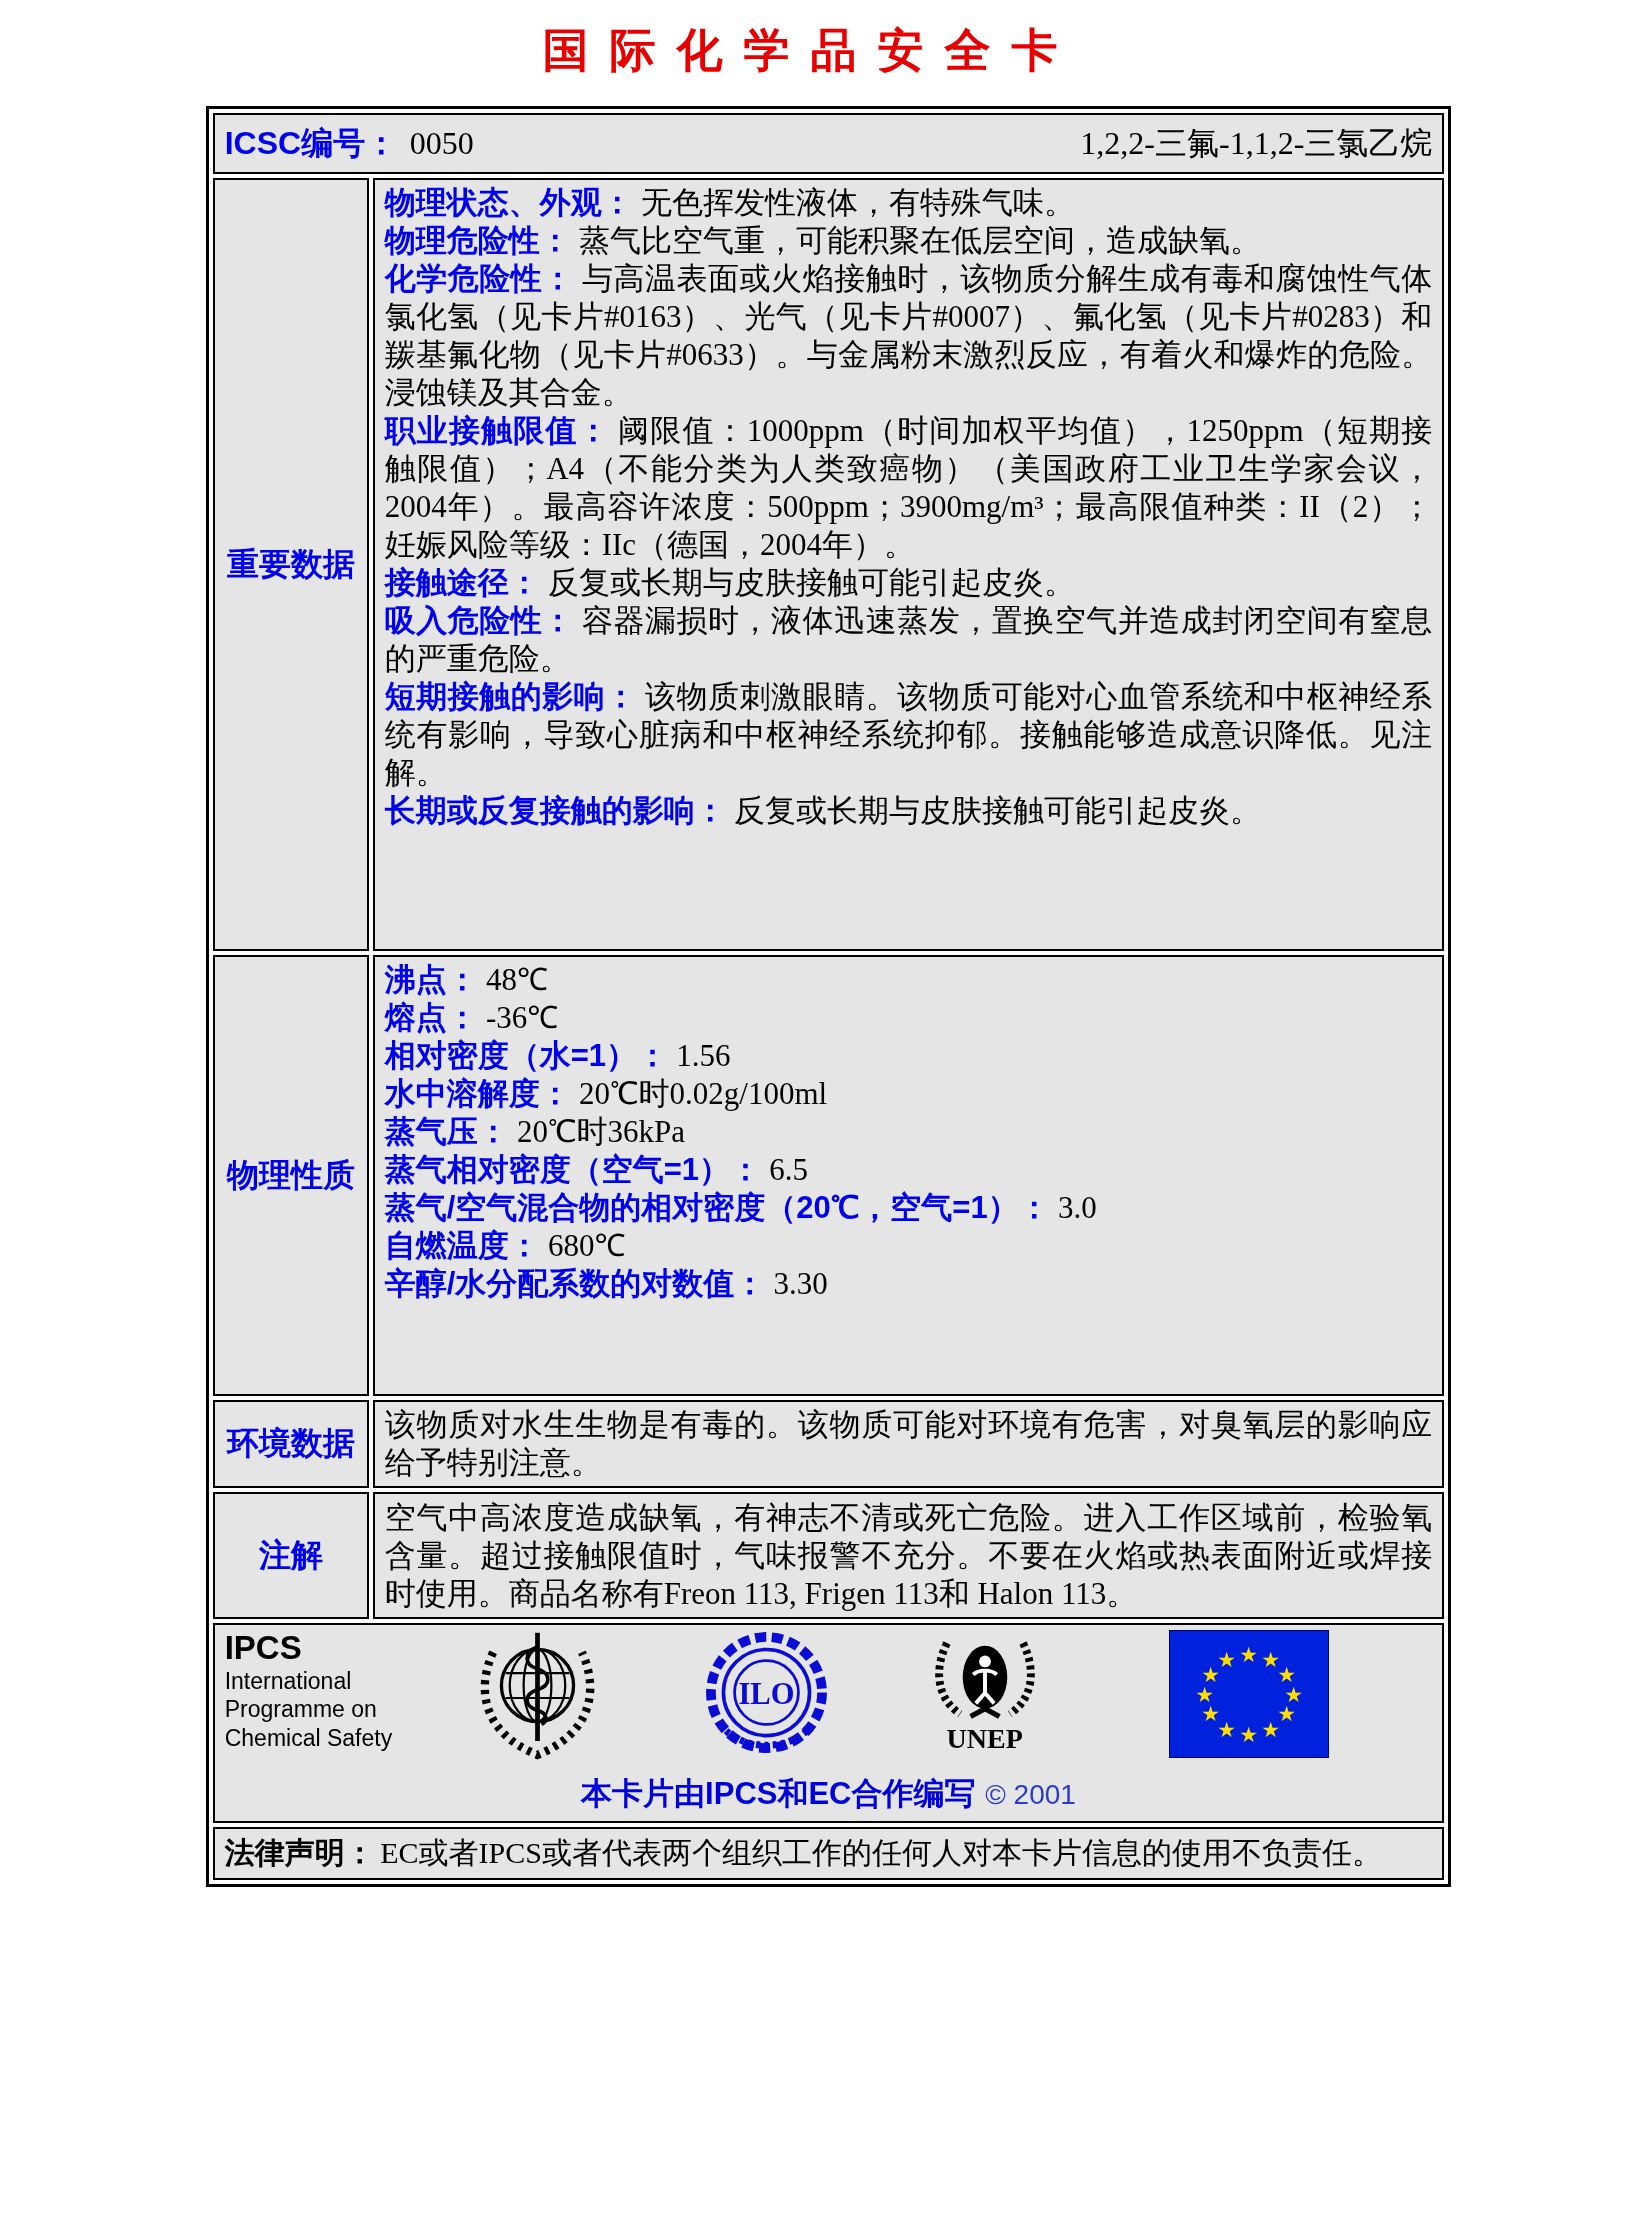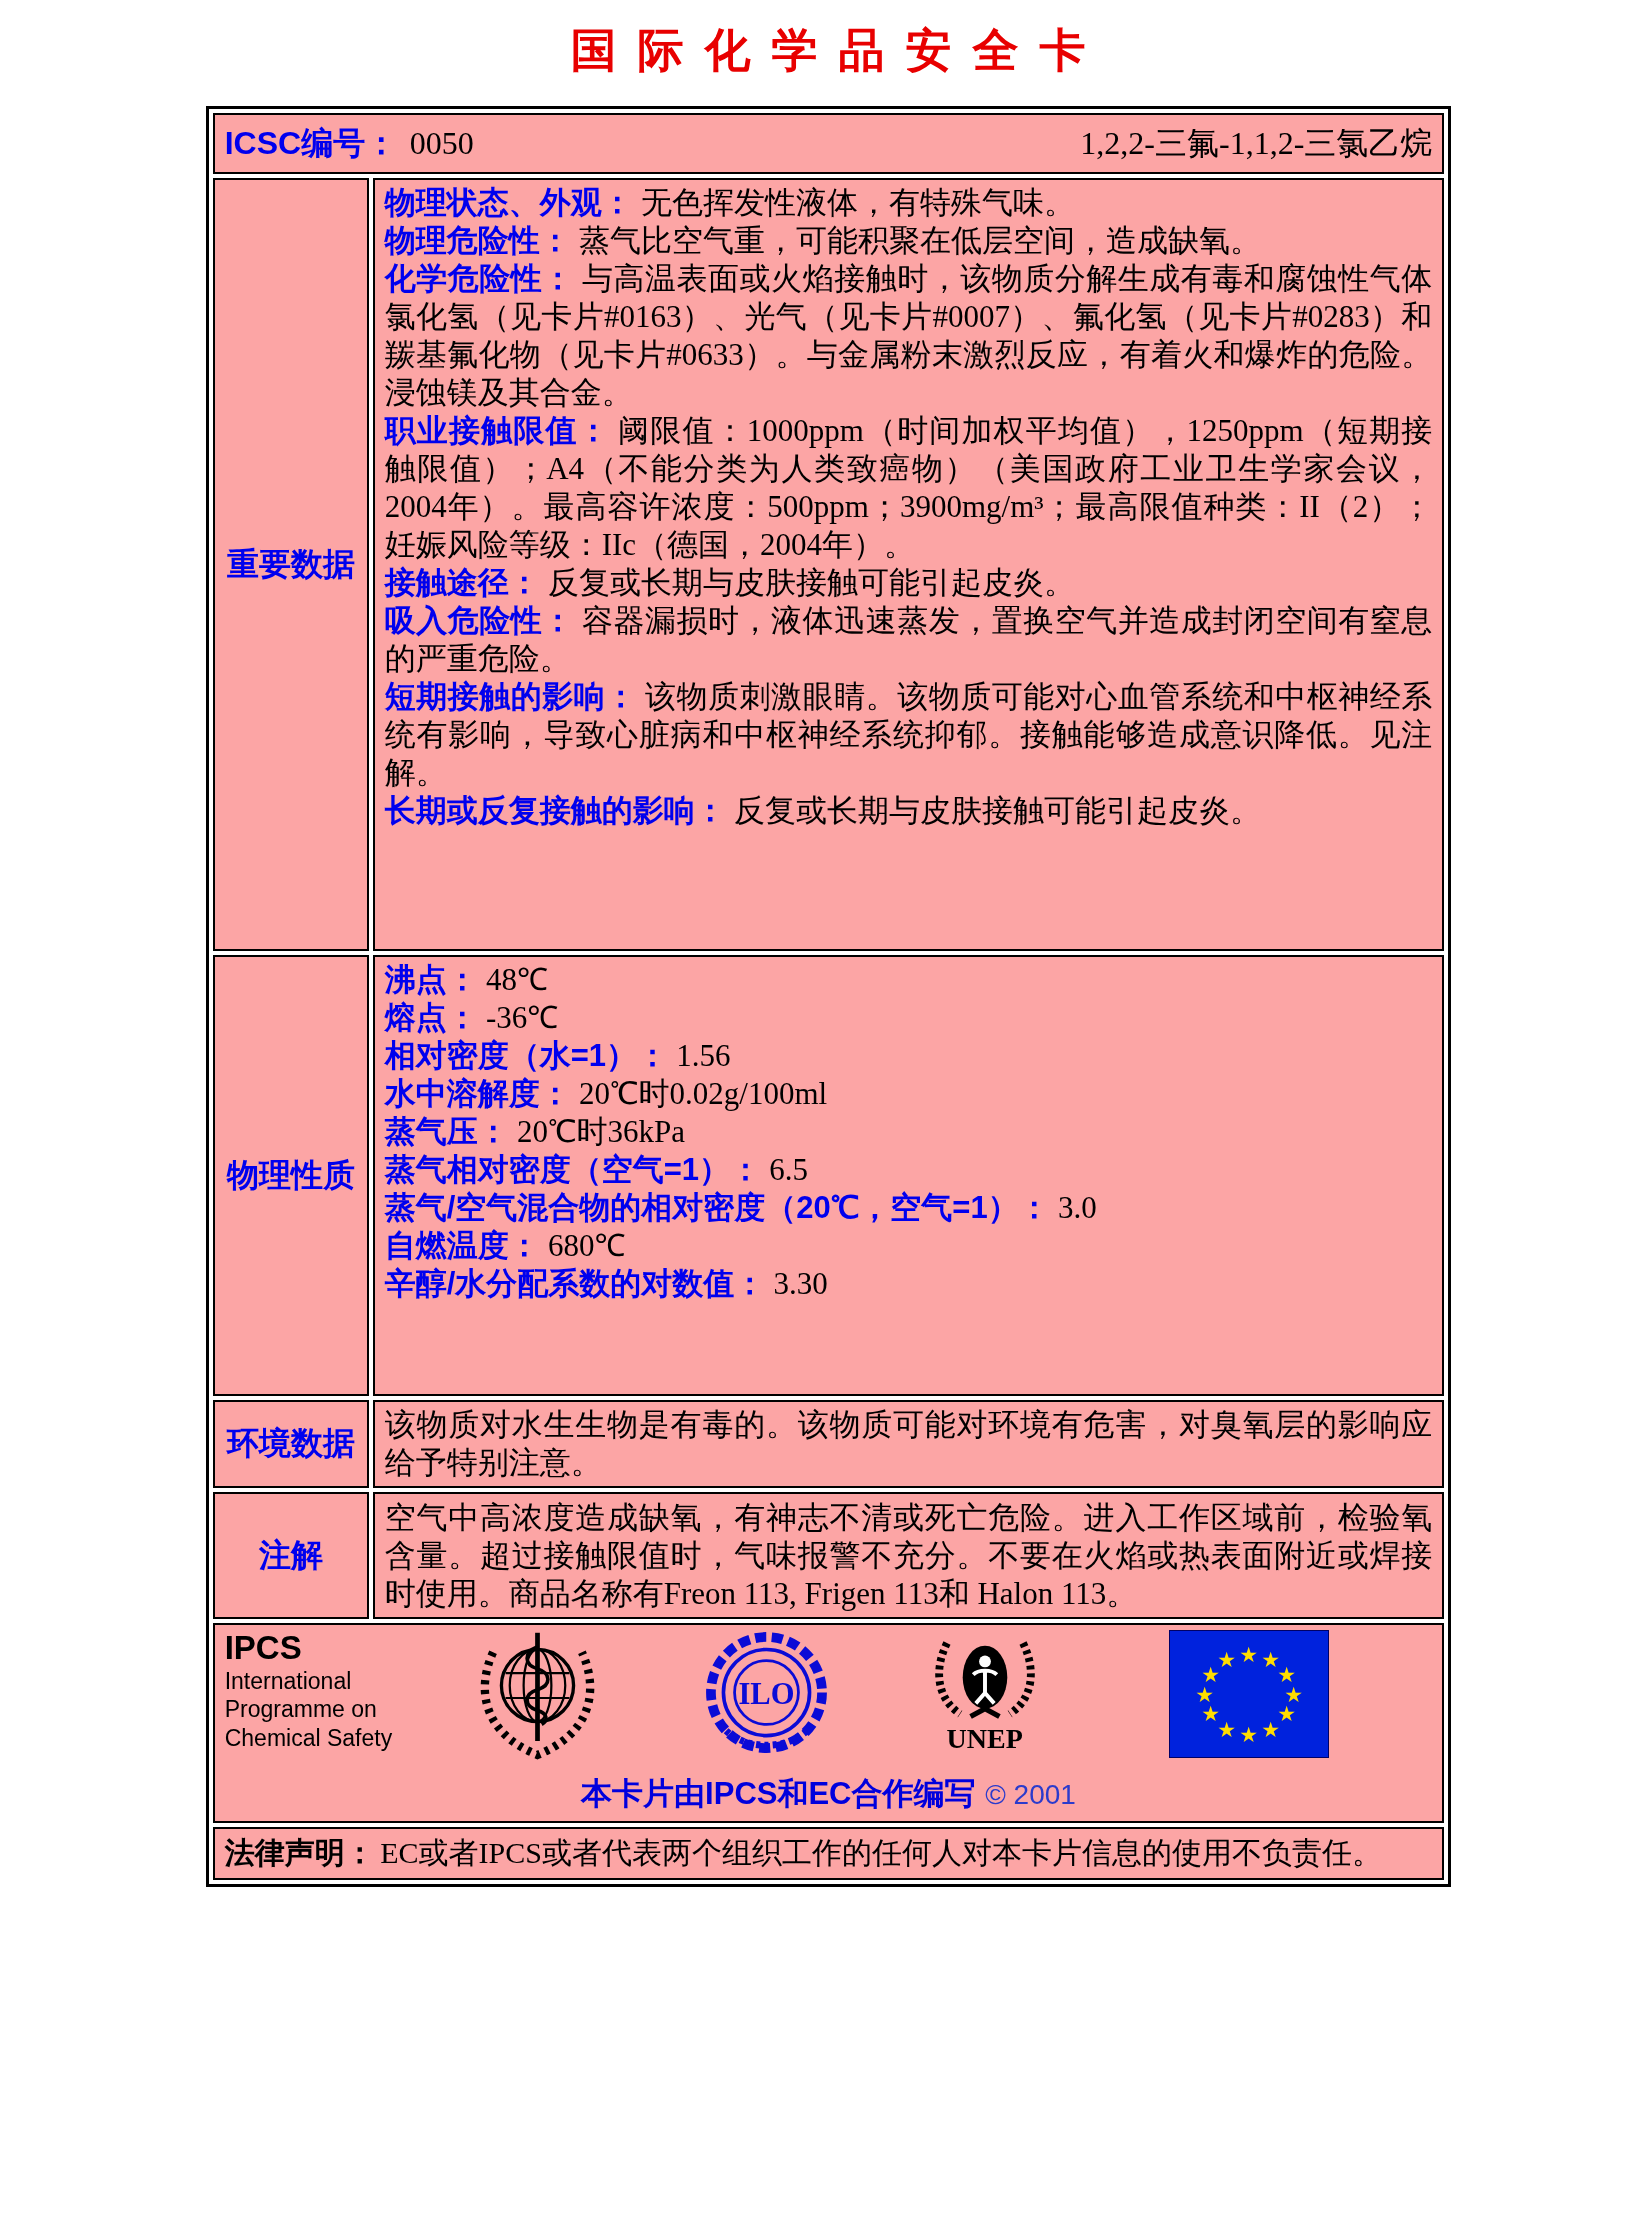--- a/index.html
+++ b/index.html
@@ -1,23 +1,23 @@
 <!DOCTYPE html>
 <html style="font-size:11px"><head>
 <meta charset="utf-8">
 <style>
   html,body{margin:0;padding:0;background:#fff;}
   body{width:1648px;height:2216px;position:relative;font-family:"Liberation Serif",serif;color:#000;}
 
-  .page-title{position:absolute;left:216px;top:19.5px;width:1245px;text-align:center;
+  .page-title{position:absolute;left:188px;top:19.5px;width:1245px;text-align:center;
     font-family:"Liberation Serif",serif;font-weight:bold;font-size:46px;letter-spacing:21px;color:#e80000;}
 
   table.card{position:absolute;left:206px;top:106px;width:1245px;table-layout:fixed;
     border-collapse:separate;border-spacing:4.2px;border:3.5px solid #000;background:#fff;}
-  td{border:2.8px solid #000;vertical-align:top;background:#fca5a5;box-sizing:border-box;}
+  td{border:2.8px solid #000;vertical-align:top;background:#e5e5e5;box-sizing:border-box;}
 
   .hdr-cell{height:61px;padding:4.2px 9.7px;}
   .hdr-inner{display:flex;justify-content:space-between;align-items:center;height:100%;}
   .icsc-label{font-family:"Liberation Sans",sans-serif;font-weight:bold;color:#0000ee;font-size:32px;}
   .icsc-num{font-size:32px;color:#000;margin-left:12.5px;}
   .chem-name{font-size:32px;color:#000;}
 
   td.lab{width:156px;text-align:center;vertical-align:middle;
     font-family:"Liberation Sans",sans-serif;font-weight:bold;color:#0000ee;font-size:32px;padding:0;}
   td.con{padding:4.2px 9.7px;font-size:31px;line-height:38px;text-align:justify;}

